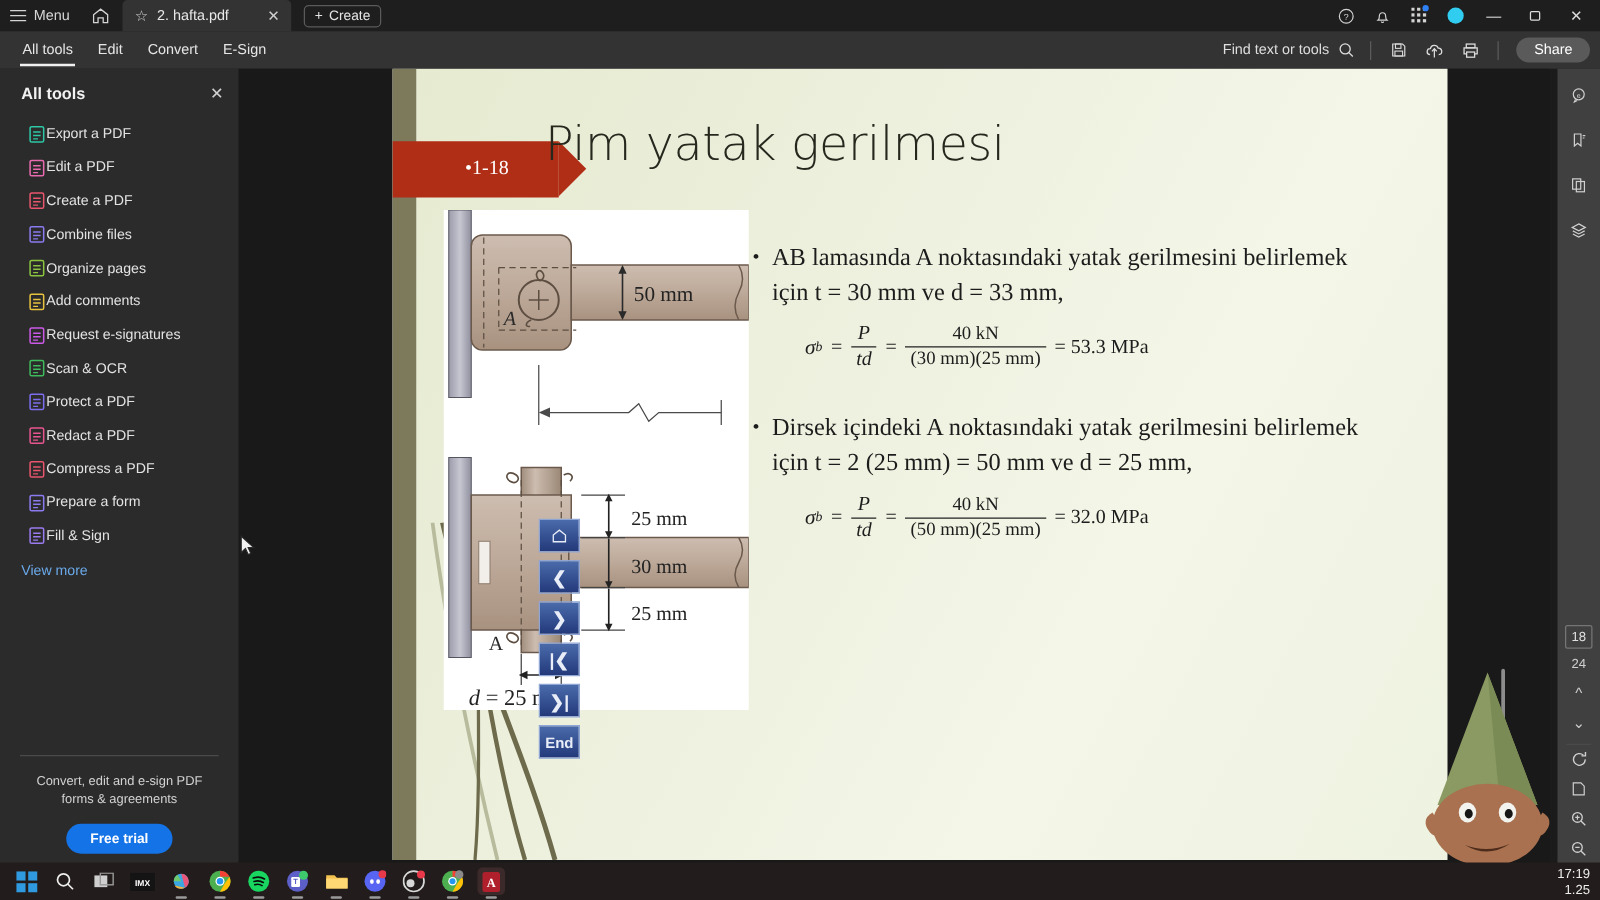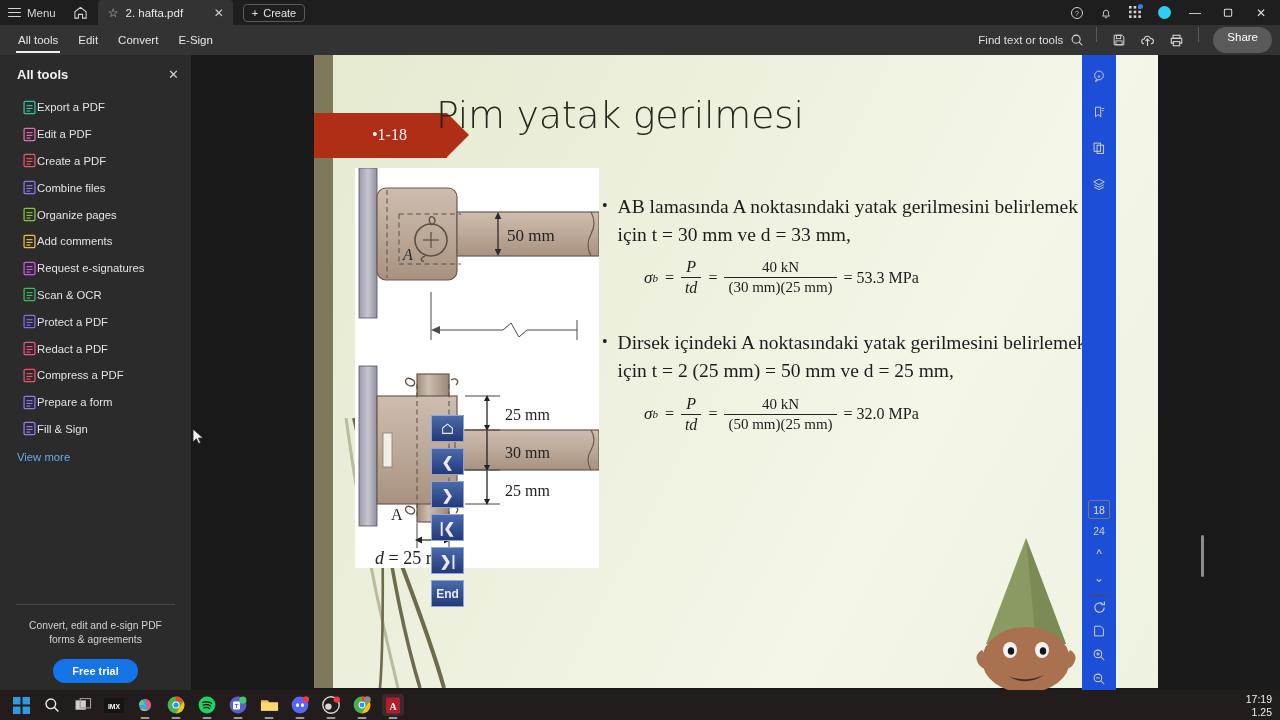--- a/index.html
+++ b/index.html
@@ -2,21 +2,21 @@
 <html><head>
 <meta charset="utf-8">
 <style>
   * { box-sizing: border-box; margin: 0; padding: 0; }
   html, body {
     width: 1280px; height: 720px;
     background: #1b1b1b;
     font-family: "Liberation Sans", sans-serif;
     overflow: hidden;
   }
-  .app { position: relative; width: 1116px; height: 720px; }
+  .app { position: relative; width: 1280px; height: 720px; }
 
   
   .titlebar {
     position: absolute; top: 0; left: 0; width: 1280px; height: 25px;
     background: #1e1e1e; display: flex; align-items: center;
     color: #d6d6d6; font-size: 11.5px;
   }
   .tb-menu { display: flex; align-items: center; gap: 6px; padding: 0 9px 0 8px; height: 25px; }
   .hamburger { display: inline-block; width: 13px; }
   .hamburger i { display: block; height: 1.5px; background: #d4d4d4; margin: 2.5px 0; border-radius: 1px; }
@@ -46,21 +46,21 @@
   
   .toolsbar {
     position: absolute; top: 25px; left: 0; width: 1280px; height: 30px;
     background: #333333; display: flex; align-items: center; padding-left: 8px;
     font-size: 11.5px; color: #e6e6e6;
   }
   .tool-tab { padding: 0 10px; height: 30px; display: flex; align-items: center; position: relative; }
   .tool-tab.active::after {
     content: ""; position: absolute; left: 8px; right: 8px; bottom: 2px; height: 2px; background: #f0f0f0;
   }
-  .toolsbar-right { margin-left: auto; display: flex; gap: 2px; padding-right: 8px; }
+  .toolsbar-right { margin-left: auto; display: flex; align-items: center; gap: 2px; padding-right: 8px; }
   .find-box { display: flex; align-items: center; gap: 7px; font-size: 11.5px; color: #dedede; padding-right: 4px; }
   .tbsep { width: 1px; height: 15px; background: #5b5b5b; margin: 0 6px; }
   .t-ico { width: 27px; height: 26px; display: flex; align-items: center; justify-content: center; color: #dcdcdc; }
   .share-btn {
     background: #5a5a5a; color: #fff; border-radius: 13px;
     padding: 4px 14px; font-size: 11.5px; margin-left: 6px;
   }
 
   
   .alltools {
@@ -137,21 +137,21 @@
   .navcol { position: absolute; left: 117px; top: 360px; width: 36px; }
   .navbtn {
     width: 33px; height: 27px; margin-bottom: 6px;
     background: linear-gradient(#4a6bab,#23397a); border: 1px solid #8fa6d4;
     display: flex; align-items: center; justify-content: center;
     color: #e8edf8; font-size: 14px; font-weight: bold;
   }
   .navbtn.end { font-size: 12px; }
 
   
-  .rrail { position: absolute; right: 0; top: 55px; width: 34px; height: 665px; background: #1d4ed8; }
+  .rrail { position: absolute; right: 0; top: 55px; width: 34px; height: 665px; background: #404040; }
   .r-ico { width: 34px; height: 30px; display: flex; align-items: center; justify-content: center; color: #d0d0d0; margin-top: 6px; }
   .pagebox {
     position: absolute; top: 445px; left: 6px; width: 22px; height: 19px;
     border: 1px solid #757575; border-radius: 2px; color: #e0e0e0;
     font-size: 10.5px; display: flex; align-items: center; justify-content: center;
   }
   .pagetotal { position: absolute; top: 470px; width: 34px; text-align: center; color: #cfcfcf; font-size: 10.5px; }
   .r-nav { position: absolute; width: 34px; display: flex; align-items: center; justify-content: center; color: #d0d0d0; font-size: 12px; }
   .rsep { position: absolute; left: 7px; right: 7px; height: 1px; background: #4a4a4a; }
 

